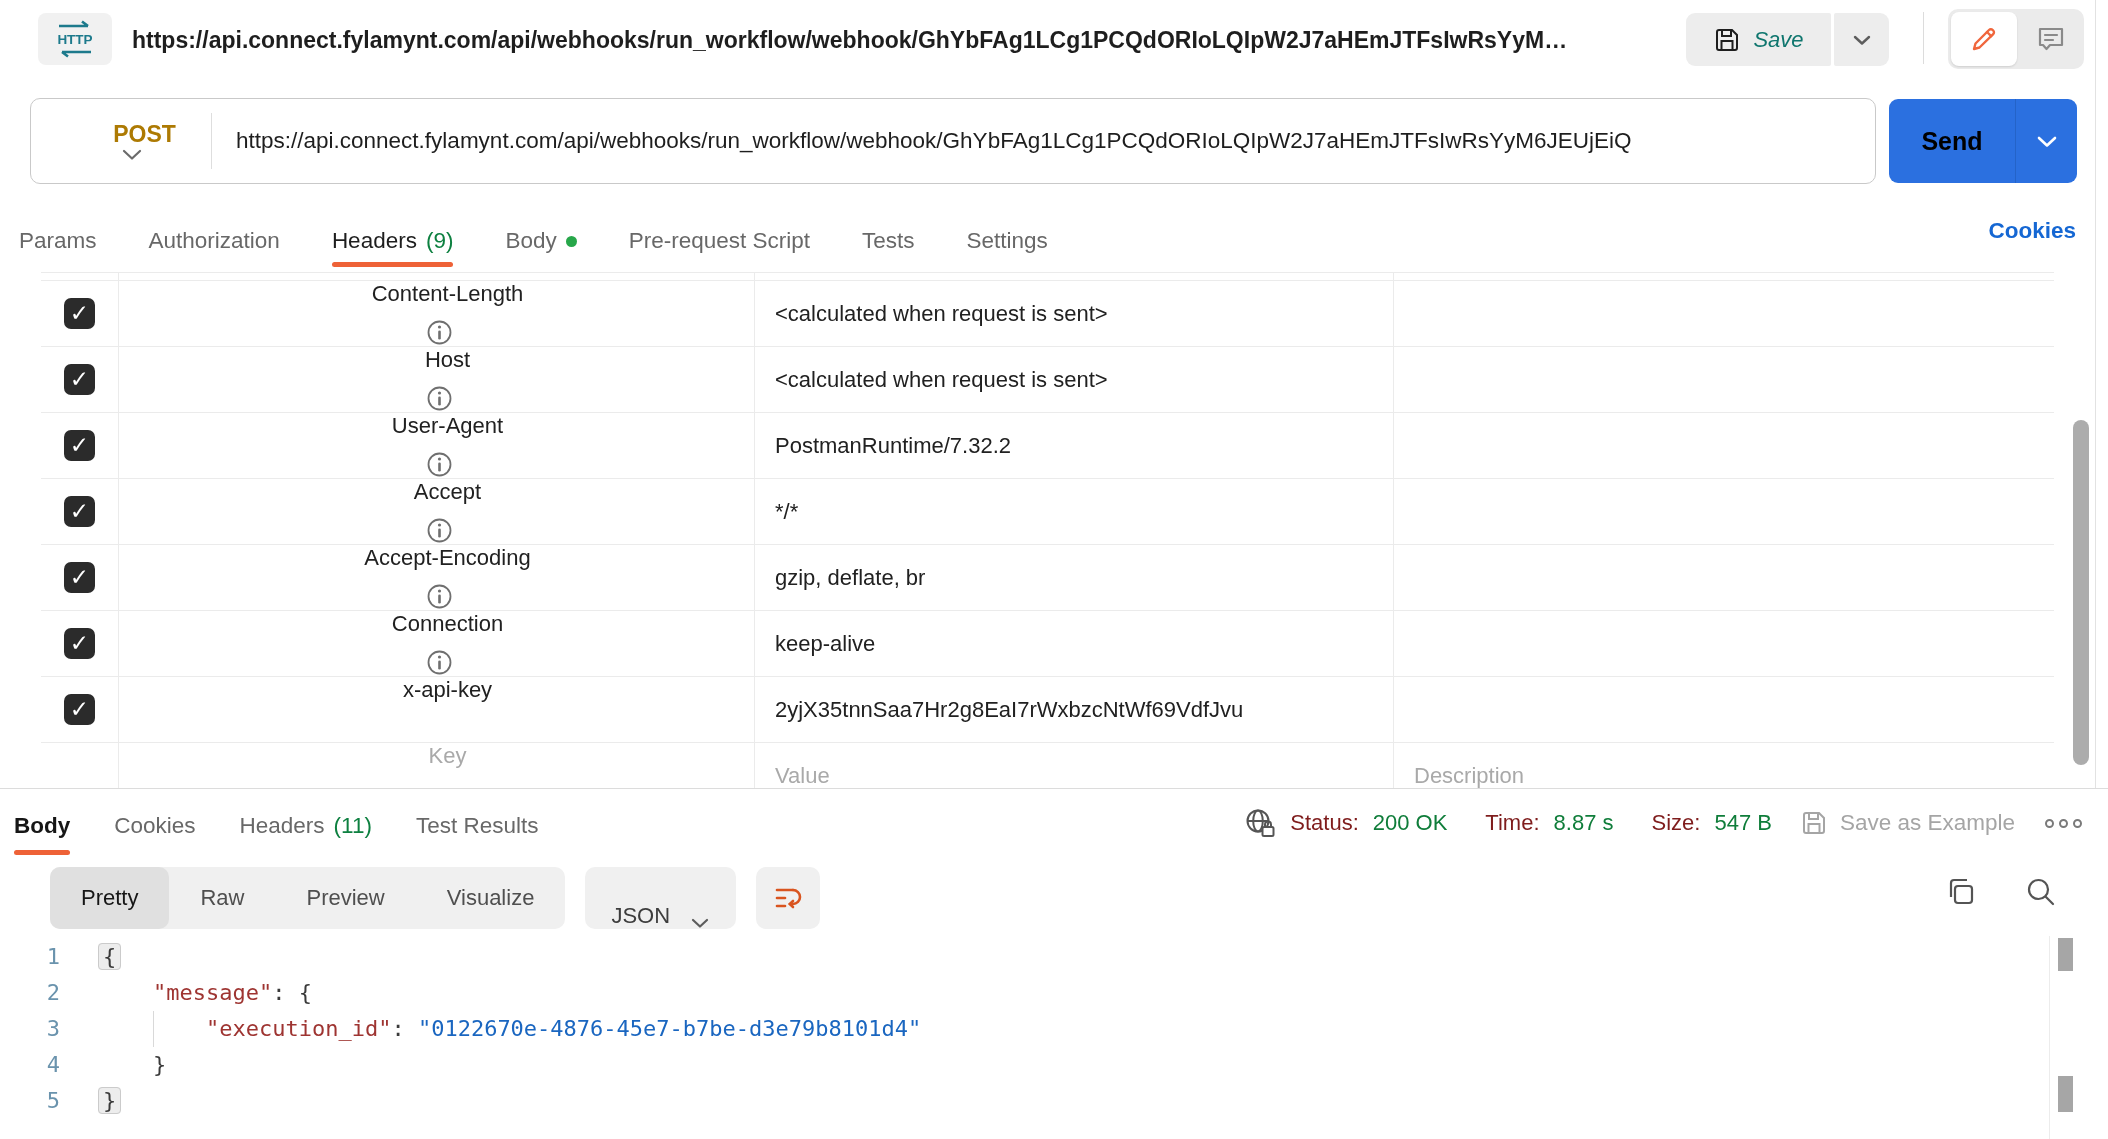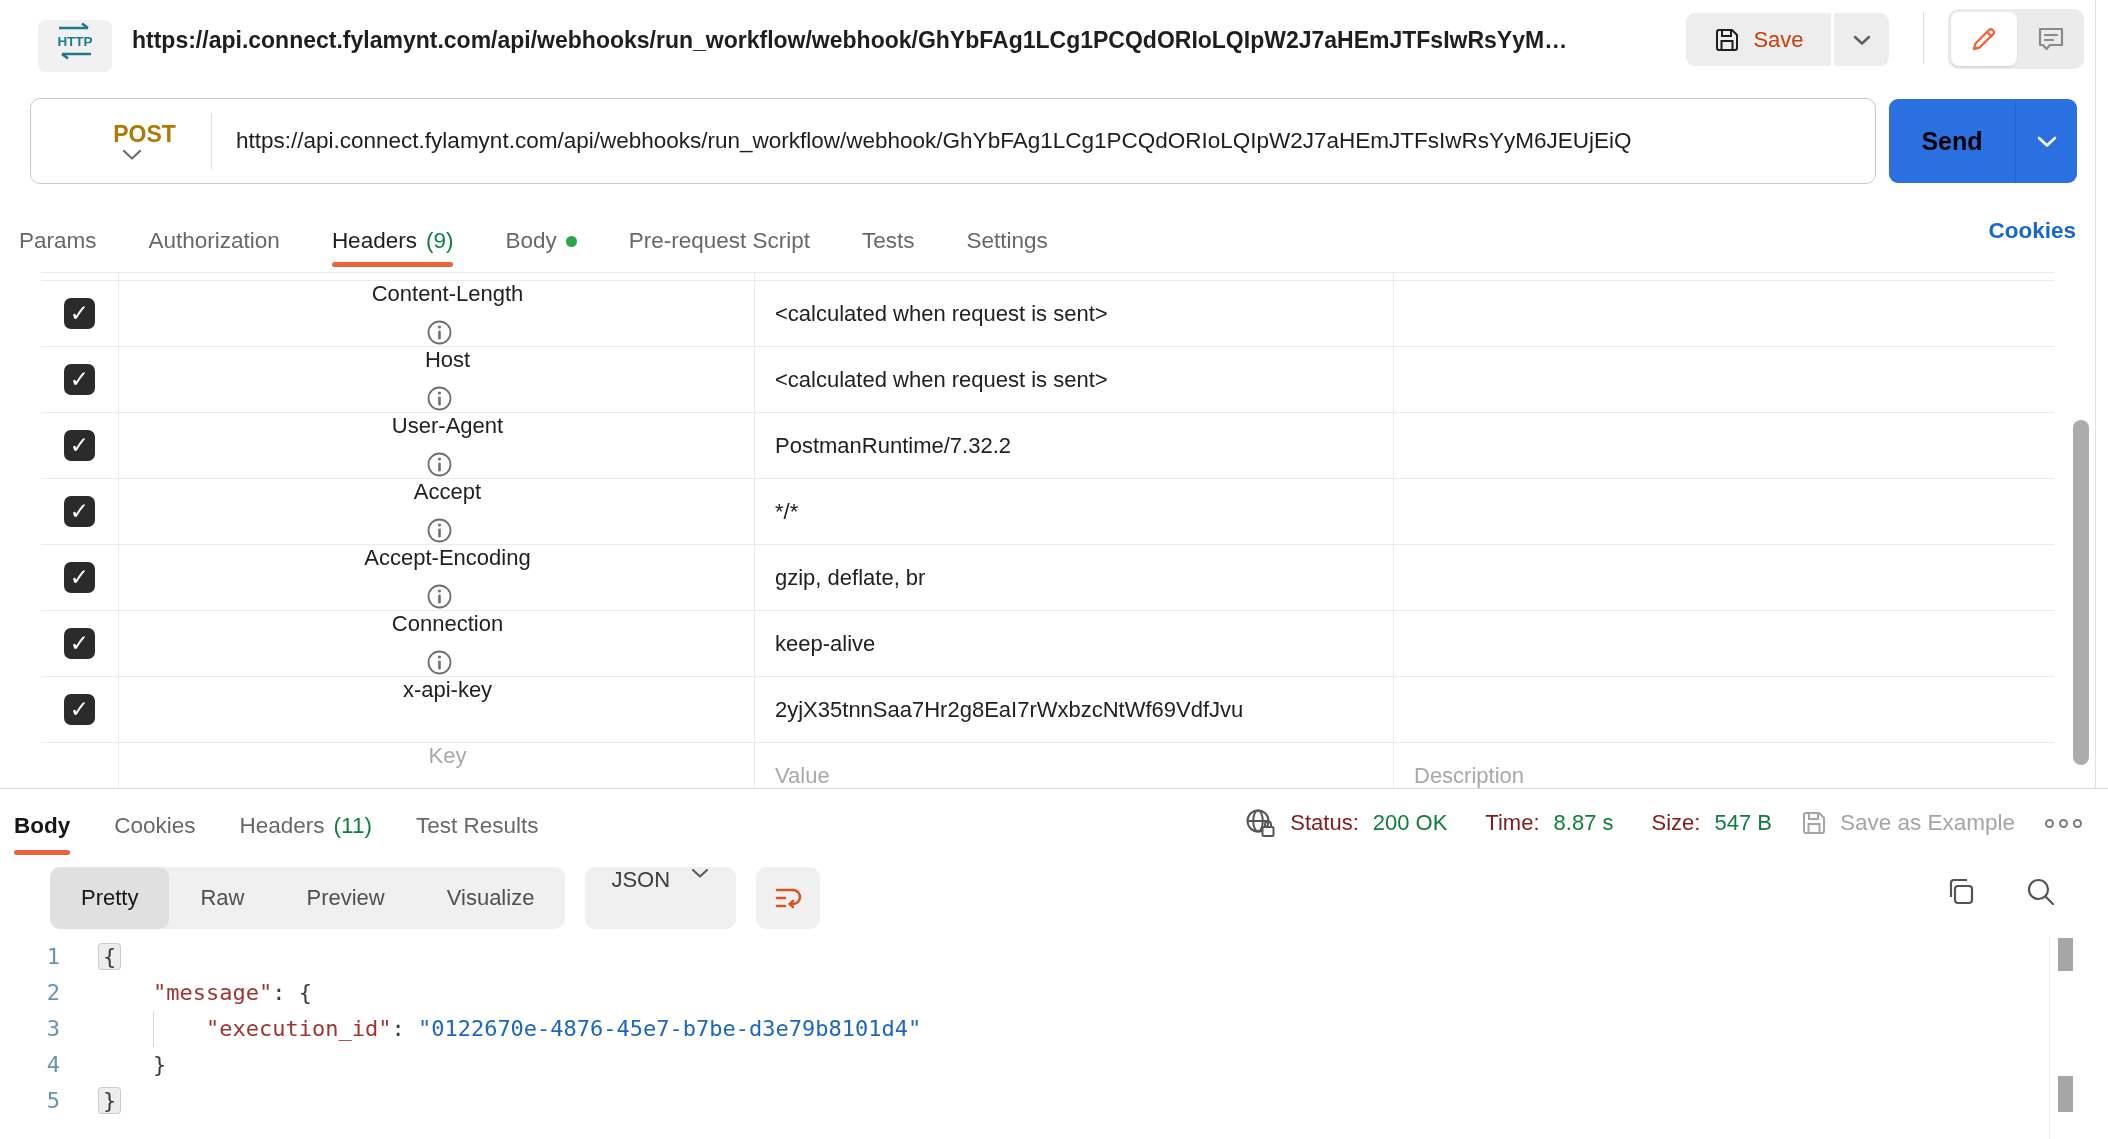--- a/index.html
+++ b/index.html
@@ -1,24 +1,24 @@
 <!DOCTYPE html>
 <html><head>
 <meta charset="utf-8">
 <style>
   * { margin:0; padding:0; box-sizing:border-box; }
   html,body { width:2108px; height:1139px; overflow:hidden; }
   body { position:relative; background:#fff; font-family:"Liberation Sans",sans-serif; color:#212121; font-size:22px; }
 
   
   #topbar { position:absolute; left:0; top:0; width:2108px; height:95px; background:#fff; }
-  .http-badge { position:absolute; left:38px; top:13px; width:74px; height:52px; background:#f1f1f1; border-radius:8px; display:flex; align-items:flex-start; justify-content:center;margin-top:7px; }
+  .http-badge { position:absolute; left:38px; top:13px; width:74px; height:52px; background:#f1f1f1; border-radius:8px; display:flex; align-items:center; justify-content:center; }
   .req-title { position:absolute; left:132px; top:0; height:80px; line-height:80px; width:1520px; font-weight:700; font-size:23px; white-space:nowrap; overflow:hidden; color:#1e1e1e; }
   .gbtn { position:absolute; background:#ededed; border-radius:9px; display:flex; align-items:center; justify-content:center; cursor:pointer; }
-  #save-btn   { left:1686px; top:13px; width:145px; height:53px; gap:12px; font-size:22px; color:#c2410c; border-top-right-radius:2px; border-bottom-right-radius:2px; }
+  #save-btn   { left:1686px; top:13px; width:145px; height:53px; gap:12px; font-size:22px; color:#0f766e; border-top-right-radius:2px; border-bottom-right-radius:2px;font-style:italic; }
   #save-caret { left:1834px; top:13px; width:55px; height:53px; border-top-left-radius:2px; border-bottom-left-radius:2px; }
   .tb-divider { position:absolute; left:1923px; top:12px; width:1px; height:52px; background:#dcdcdc; }
   #edit-seg { position:absolute; left:1948px; top:9px; width:136px; height:60px; background:#ebebeb; border-radius:10px; display:flex; }
   #edit-btn { width:66px; height:54px; margin:3px 0 0 3px; background:#fff; border-radius:8px; box-shadow:0 1px 2px rgba(0,0,0,.12); display:flex; align-items:center; justify-content:center; }
   #comment-btn { flex:1; display:flex; align-items:center; justify-content:center; }
   .right-edge { position:absolute; left:2095px; top:0; width:1px; height:1139px; background:#e2e2e2; }
 
   
   #url-row { position:absolute; left:0; top:95px; width:2108px; height:100px; }
   .url-box { position:absolute; left:30px; top:3px; width:1846px; height:86px; border:1.5px solid #c9c9c9; border-radius:10px; display:flex; align-items:center; }
@@ -67,21 +67,21 @@
   .meta-val { color:#0f7d3a; font-size:22px; }
   .meta-gap { width:10px; }
   #save-example { display:flex; align-items:center; gap:12px; color:#a5a5a5; font-size:22.5px; cursor:pointer; margin-left:14px; }
   #more-dots { display:flex; gap:5px; margin-left:16px; cursor:pointer; }
   #more-dots i { width:9px; height:9px; border:2px solid #7a7a7a; border-radius:50%; display:block; }
 
   #view-bar { position:absolute; left:14px; top:78px; height:62px; display:flex; gap:20px; }
   #view-tabs { display:flex; background:#f0f0f0; border-radius:10px;margin-left:36px; }
   .vtab { padding:0 31px; display:flex; align-items:center; font-size:22px; color:#4f4f4f; cursor:pointer; border-radius:10px; }
   .vtab.active { background:#e0e0e0; color:#161616; }
-  #json-dd { background:#f0f0f0; border-radius:10px; padding:0 26px; display:flex; align-items:flex-start; gap:20px; font-size:22px; color:#3d3d3d; cursor:pointer; }
+  #json-dd { background:#f0f0f0; border-radius:10px; padding:0 26px; display:flex; align-items:flex-end; gap:20px; font-size:22px; color:#3d3d3d; cursor:pointer; }
   #wrap-btn { background:#f0f0f0; border-radius:10px; width:64px; display:flex; align-items:center; justify-content:center; cursor:pointer; }
   #copy-btn { position:absolute; left:1944px; top:86px; cursor:pointer; }
   #search-btn { position:absolute; left:2024px; top:86px; cursor:pointer; }
 
   
   #code { position:absolute; left:0; top:150px; width:2045px; height:200px; font-family:"DejaVu Sans Mono",monospace; font-size:22px; }
   .cline { display:flex; height:36px; line-height:36px; }
   .cline .ln { width:60px; text-align:right; color:#6a93ad; flex:0 0 60px; }
   .cline .ctext { position:relative; padding-left:40px; white-space:pre; color:#3a3a3a; }
   .tok-key { color:#9e3431; }

